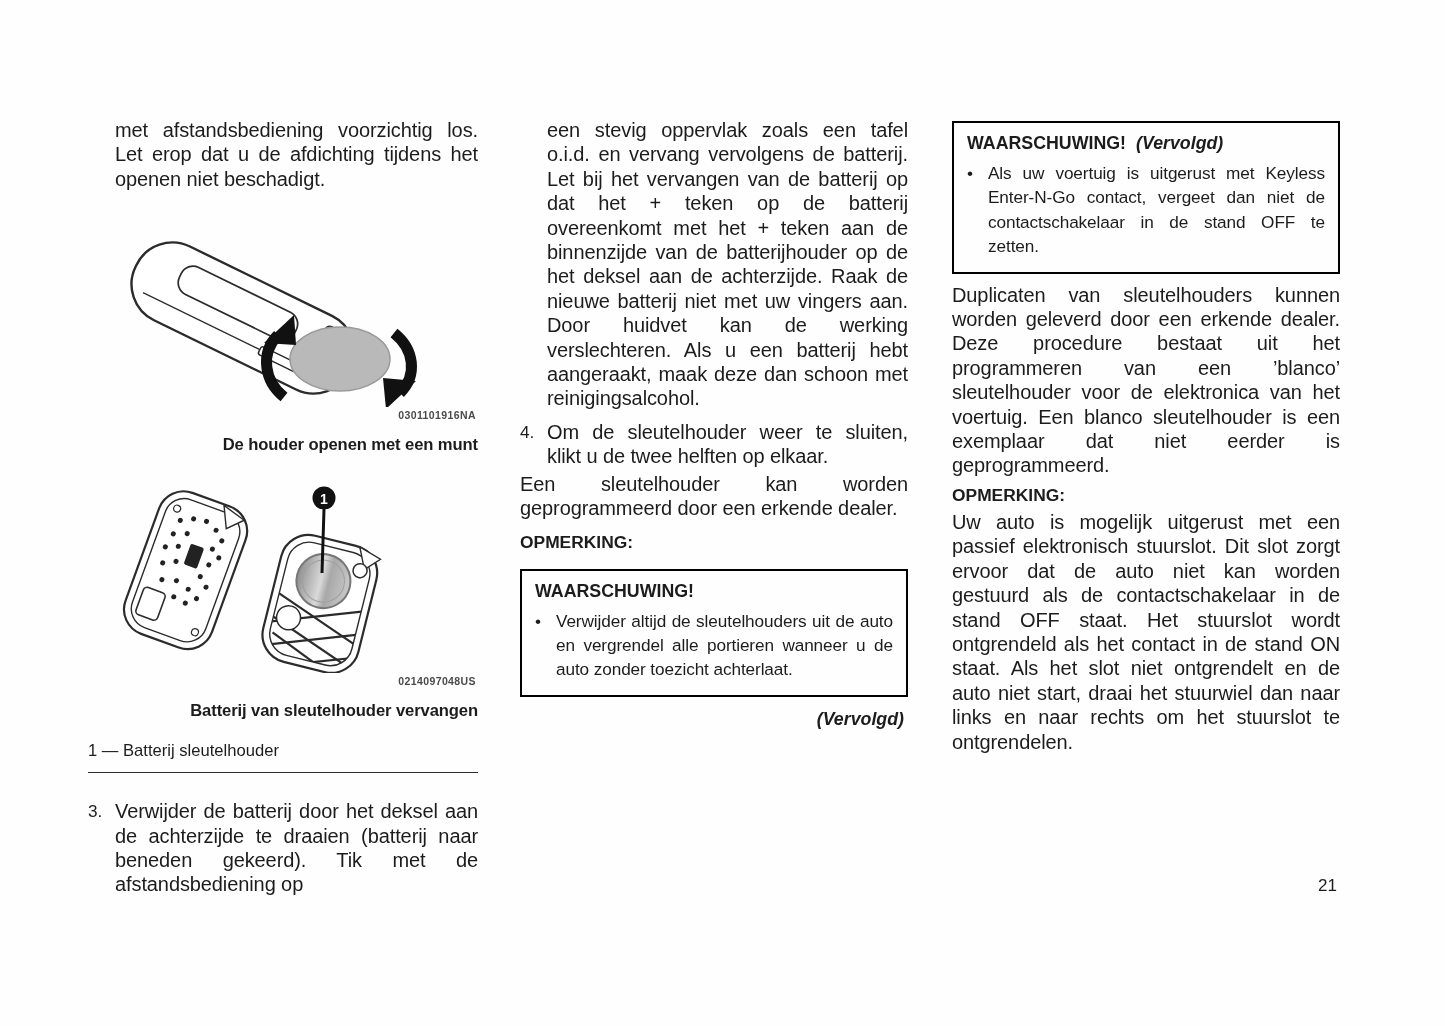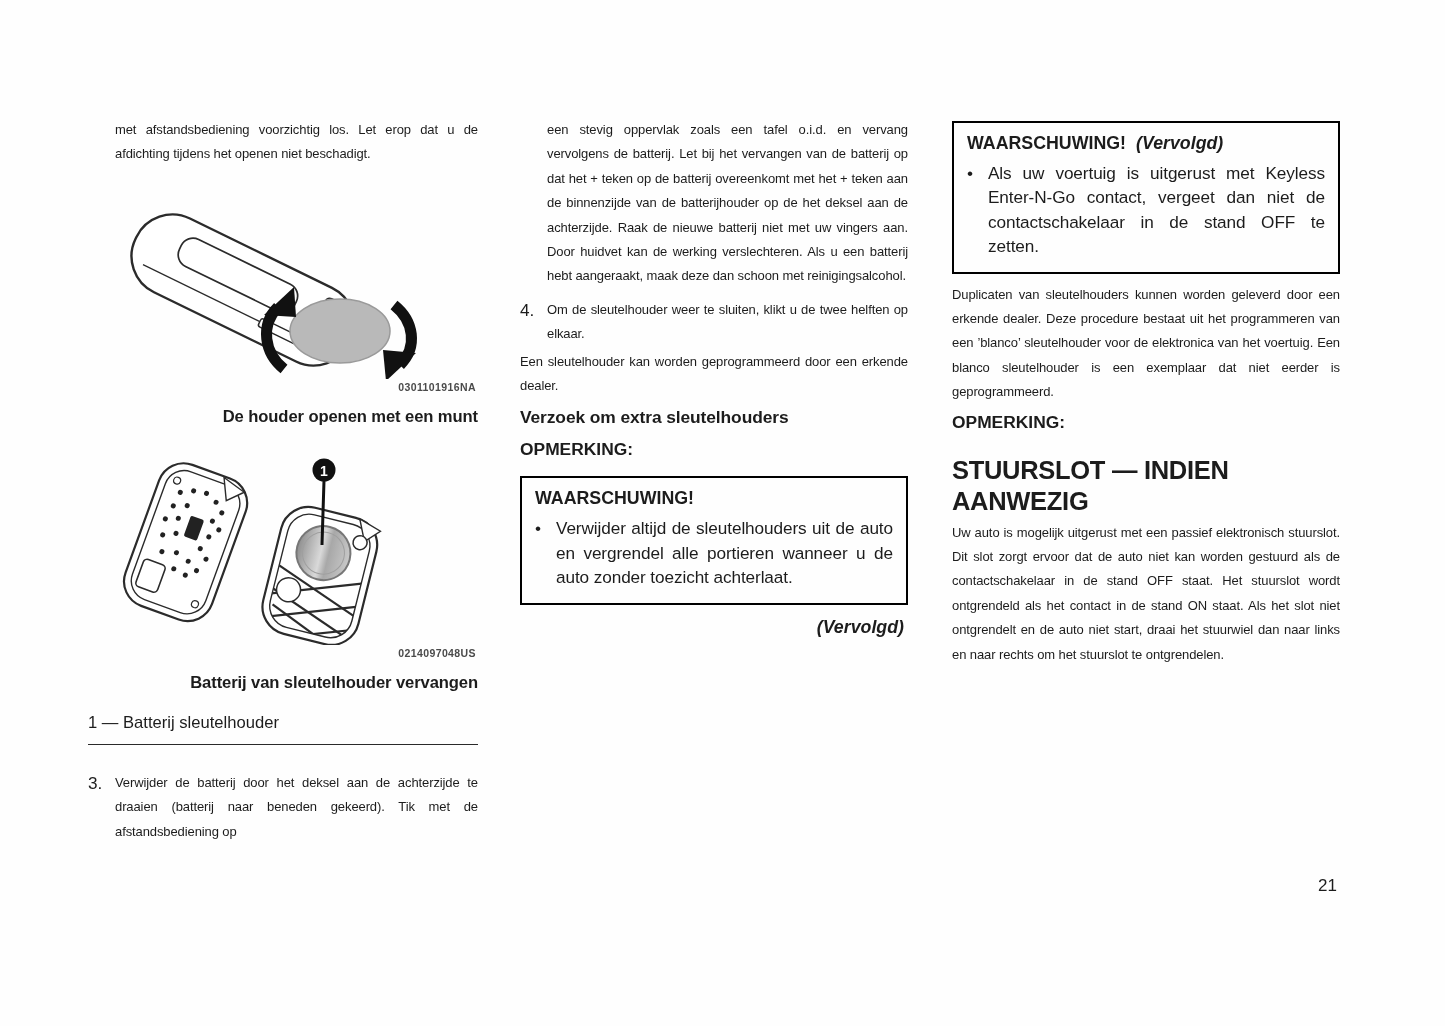--- a/index.html
+++ b/index.html
@@ -9,21 +9,21 @@
     background:#fefefe;
     color:#1c1c1c;
     font-family:"Liberation Sans", sans-serif;
     overflow:hidden;
   }
   .col{position:absolute;top:110px;}
   #col-left{left:88px;width:390px;}
   #col-mid{left:520px;width:388px;}
   #col-right{left:952px;width:388px;}
 
-  .body-text{font-size:13px;line-height:24.4px;text-align:justify;letter-spacing:-0.1px;}
+  .body-text{font-size:20px;line-height:24.4px;text-align:justify;letter-spacing:-0.1px;}
   .indent{margin-left:27px;}
   .mt8{margin-top:8px;}
 
   .step{display:flex;margin-top:9px;}
   .step-num{width:27px;flex:none;font-size:17.2px;line-height:24.4px;}
   .step-text{flex:1;}
 
   .fig{margin-top:16px;}
   .fig svg{display:block;}
   .fig-code{text-align:right;font-size:10.5px;font-weight:bold;color:#4a4a4a;letter-spacing:0.4px;margin-top:2px;padding-right:2px;}
@@ -163,21 +163,20 @@
   <div class="col" id="col-mid">
     <p class="body-text indent mt8" style="margin-bottom:0;">een stevig oppervlak zoals een tafel o.i.d. en vervang vervolgens de batterij. Let bij het vervangen van de batterij op dat het + teken op de batterij overeenkomt met het + teken aan de binnenzijde van de batterijhouder op de het deksel aan de achterzijde. Raak de nieuwe batterij niet met uw vingers aan. Door huidvet kan de werking verslechteren. Als u een batterij hebt aangeraakt, maak deze dan schoon met reinigingsalcohol.</p>
 
     <div class="step">
       <span class="step-num">4.</span>
       <span class="step-text body-text">Om de sleutelhouder weer te sluiten, klikt u de twee helften op elkaar.</span>
     </div>
 
     <p class="body-text" style="margin:3px 0 0 0;">Een sleutelhouder kan worden geprogrammeerd door een erkende dealer.</p>
 
-    <div class="h-sub" style="margin-top:8px;">Verzoek om extra sleutelhouders</div>
 
     <div class="note-label">OPMERKING:</div>
 
     <div class="warn-box" style="margin-top:16px;">
       <div class="warn-title">WAARSCHUWING!</div>
       <div class="bullet-item">
         <span class="bullet-dot">•</span>
         <span class="bullet-text">Verwijder altijd de sleutelhouders uit de auto en vergrendel alle portieren wanneer u de auto zonder toezicht achterlaat.</span>
       </div>
     </div>
@@ -193,18 +192,17 @@
       <div class="bullet-item">
         <span class="bullet-dot">•</span>
         <span class="bullet-text">Als uw voertuig is uitgerust met Keyless Enter-N-Go contact, vergeet dan niet de contactschakelaar in de stand OFF te zetten.</span>
       </div>
     </div>
 
     <p class="body-text" style="margin:9px 0 0 0;">Duplicaten van sleutelhouders kunnen worden geleverd door een erkende dealer. Deze procedure bestaat uit het programmeren van een ’blanco’ sleutelhouder voor de elektronica van het voertuig. Een blanco sleutelhouder is een exemplaar dat niet eerder is geprogrammeerd.</p>
 
     <div class="note-label" style="margin-top:6px;">OPMERKING:</div>
 
-    <h2 class="h-major" style="margin-bottom:0;">STUURSLOT — INDIEN AANWEZIG</h2>
     <p class="body-text" style="margin:4px 0 0 0;">Uw auto is mogelijk uitgerust met een passief elektronisch stuurslot. Dit slot zorgt ervoor dat de auto niet kan worden gestuurd als de contactschakelaar in de stand OFF staat. Het stuurslot wordt ontgrendeld als het contact in de stand ON staat. Als het slot niet ontgrendelt en de auto niet start, draai het stuurwiel dan naar links en naar rechts om het stuurslot te ontgrendelen.</p>
   </div>
 
   <div class="page-num">21</div>
 </div>
 
 </body></html>

